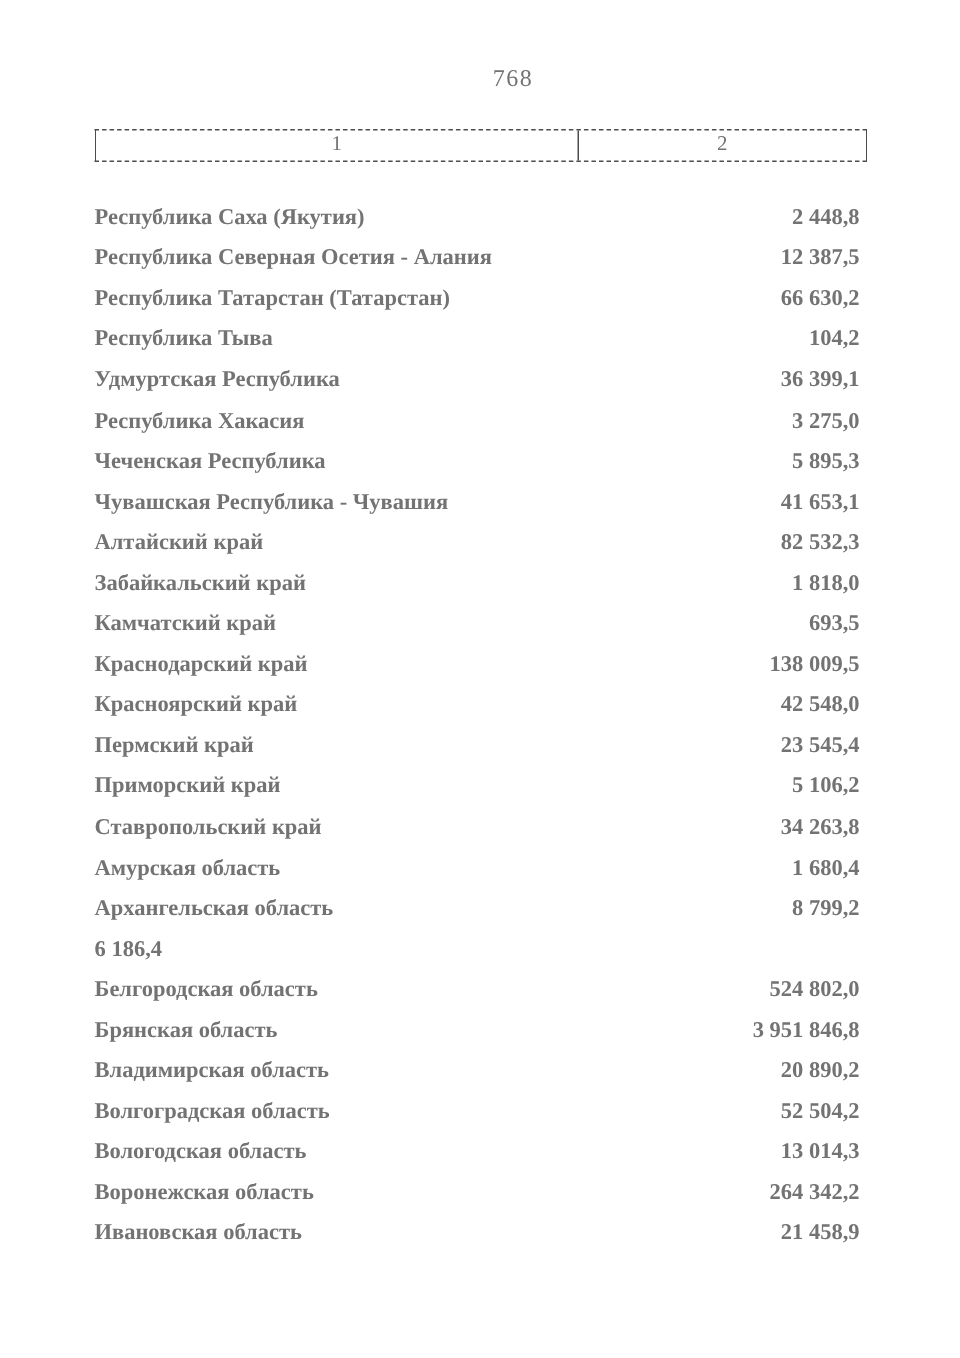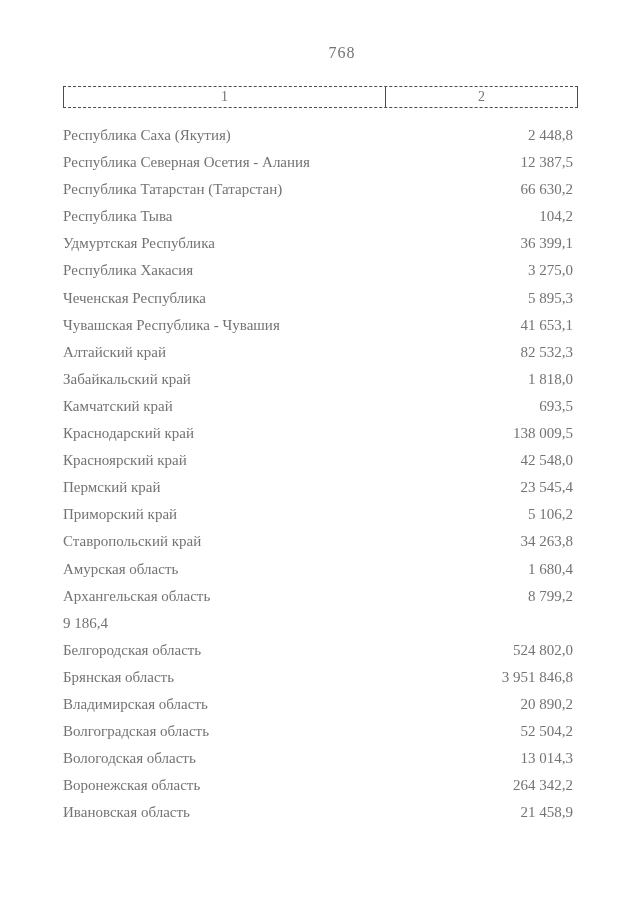--- a/index.html
+++ b/index.html
@@ -55,23 +55,24 @@
   }
   .rows {
     position: absolute;
     top: 127px;
     left: 63px;
     width: 510px;
   }
   .row {
     height: 27.1px;
     display: flex;
-    align-items: flex-start;
+    align-items: flex-end;
     justify-content: space-between;
     font-size: 15px;
+    font-weight: bold;
   }
   .row .region {
     text-align: left;
     white-space: nowrap;
   }
   .row .value {
     text-align: right;
     white-space: nowrap;
   }
 </style>
@@ -172,21 +173,21 @@
     <span class="region">Амурская область</span>
     <span class="value">1 680,4</span>
   </div>
 
   <div class="row">
     <span class="region">Архангельская область</span>
     <span class="value">8 799,2</span>
   </div>
 
   <div class="row">
-    <span class="value">9 186,4</span>
+    <span class="value">6 186,4</span>
   </div>
 
   <div class="row">
     <span class="region">Белгородская область</span>
     <span class="value">524 802,0</span>
   </div>
 
   <div class="row">
     <span class="region">Брянская область</span>
     <span class="value">3 951 846,8</span>

